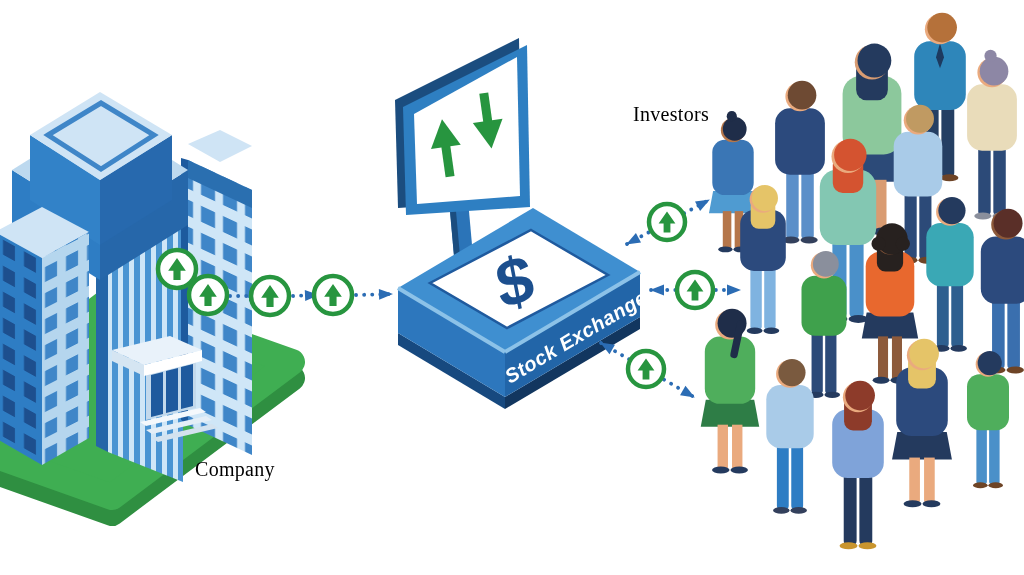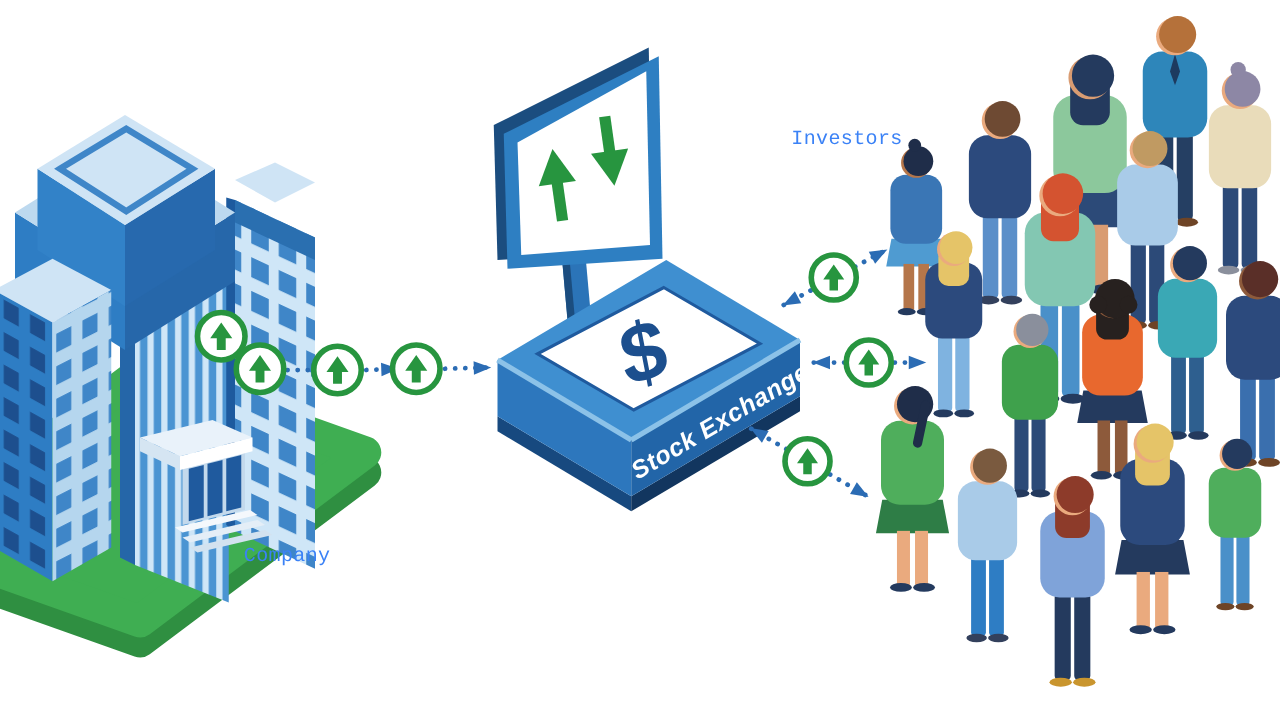--- a/index.html
+++ b/index.html
@@ -2,24 +2,24 @@
 <html><head>
 <meta charset="utf-8">
 <style>
   html,body{margin:0;padding:0;background:#ffffff;}
   #stage{
     position:relative;width:1024px;height:575px;overflow:hidden;
     background:#ffffff;font-family:"Liberation Sans",sans-serif;
   }
   #scene{position:absolute;left:0;top:0;}
   .diagram-label{
-    position:absolute;color:#3b82f6;font-size:16px;line-height:1.1;
-    font-family:Liberation Mono, monospace;letter-spacing:.3px;user-select:none;
+    position:absolute;color:#000000;font-size:20px;line-height:1.1;
+    font-family:Liberation Serif, serif;letter-spacing:.3px;user-select:none;
   }
-  .label-company{left:195px;top:437px;}
+  .label-company{left:195px;top:458px;}
   .label-investors{left:633px;top:103px;}
 </style>
 </head>
 <body>
 <div id="stage">
 
 <svg id="scene" width="1024" height="575" viewBox="0 0 1024 575">
   <defs>
     <pattern id="patStripes" width="11" height="12" patternUnits="userSpaceOnUse">
       <rect width="11" height="12" fill="#cfe6f7"></rect>

